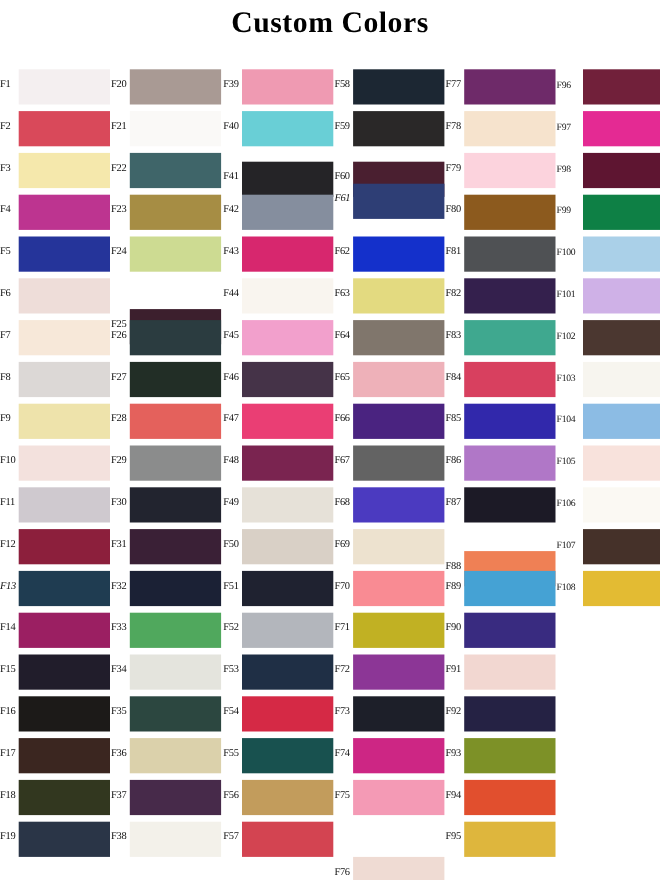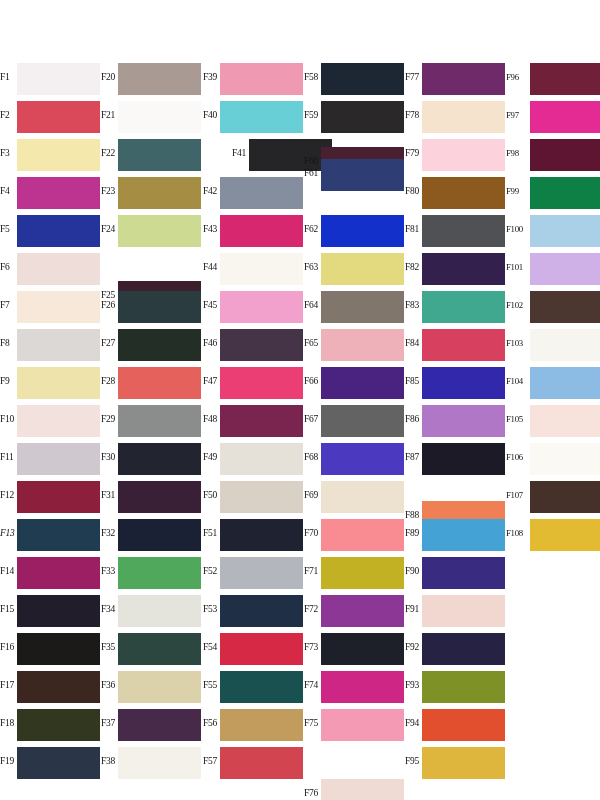--- a/index.html
+++ b/index.html
@@ -107,20 +107,21 @@
   .col-6 .swatch-chip { left: 24px; width: 70px; }
 
   .col-6 .swatch-label { width: 24px; font-size: 8.8px; }
 </style>
 </head>
 <body>
 
 <div id="sheet">
 
   <div class="header">
+    <div class="title">Custom Colors</div>
   </div>
 
   <div class="grid" id="grid">
       <div class="column col-1">
         <div class="swatch-row" style="top: 0px;">
           <div class="swatch-label">F1</div>
           <div class="swatch-chip" title="F1" style="background: rgb(244, 239, 240);"></div>
         </div>
         <div class="swatch-row" style="top: 38px;">
           <div class="swatch-label">F2</div>
@@ -275,21 +276,21 @@
       </div>
       <div class="column col-3">
         <div class="swatch-row" style="top: 0px;">
           <div class="swatch-label">F39</div>
           <div class="swatch-chip" title="F39" style="background: rgb(239, 154, 178);"></div>
         </div>
         <div class="swatch-row" style="top: 38px;">
           <div class="swatch-label">F40</div>
           <div class="swatch-chip" title="F40" style="background: rgb(105, 207, 214);"></div>
         </div>
-        <div class="swatch-row" style="top: 76px; margin-left: 29px;">
+        <div class="swatch-row" style="top: 84px;">
           <div class="swatch-label">F41</div>
           <div class="swatch-chip" title="F41" style="background: rgb(37, 36, 39);"></div>
         </div>
         <div class="swatch-row" style="top: 114px;">
           <div class="swatch-label">F42</div>
           <div class="swatch-chip" title="F42" style="background: rgb(133, 142, 158);"></div>
         </div>
         <div class="swatch-row" style="top: 152px;">
           <div class="swatch-label">F43</div>
           <div class="swatch-chip" title="F43" style="background: rgb(215, 39, 110);"></div>
@@ -357,21 +358,21 @@
           <div class="swatch-chip" title="F58" style="background: rgb(28, 39, 51);"></div>
         </div>
         <div class="swatch-row" style="top: 38px;">
           <div class="swatch-label">F59</div>
           <div class="swatch-chip" title="F59" style="background: rgb(42, 40, 40);"></div>
         </div>
         <div class="swatch-row" style="top: 84px;">
           <div class="swatch-label">F60</div>
           <div class="swatch-chip" title="F60" style="background: rgb(74, 31, 48);"></div>
         </div>
-        <div class="swatch-row" style="top: 96px;">
+        <div class="swatch-row" style="top: 104px; font-style: italic;">
           <div class="swatch-label">F61</div>
           <div class="swatch-chip" title="F61" style="background: rgb(46, 62, 117);"></div>
         </div>
         <div class="swatch-row" style="top: 152px;">
           <div class="swatch-label">F62</div>
           <div class="swatch-chip" title="F62" style="background: rgb(20, 48, 203);"></div>
         </div>
         <div class="swatch-row" style="top: 190px;">
           <div class="swatch-label">F63</div>
           <div class="swatch-chip" title="F63" style="background: rgb(227, 218, 128);"></div>

